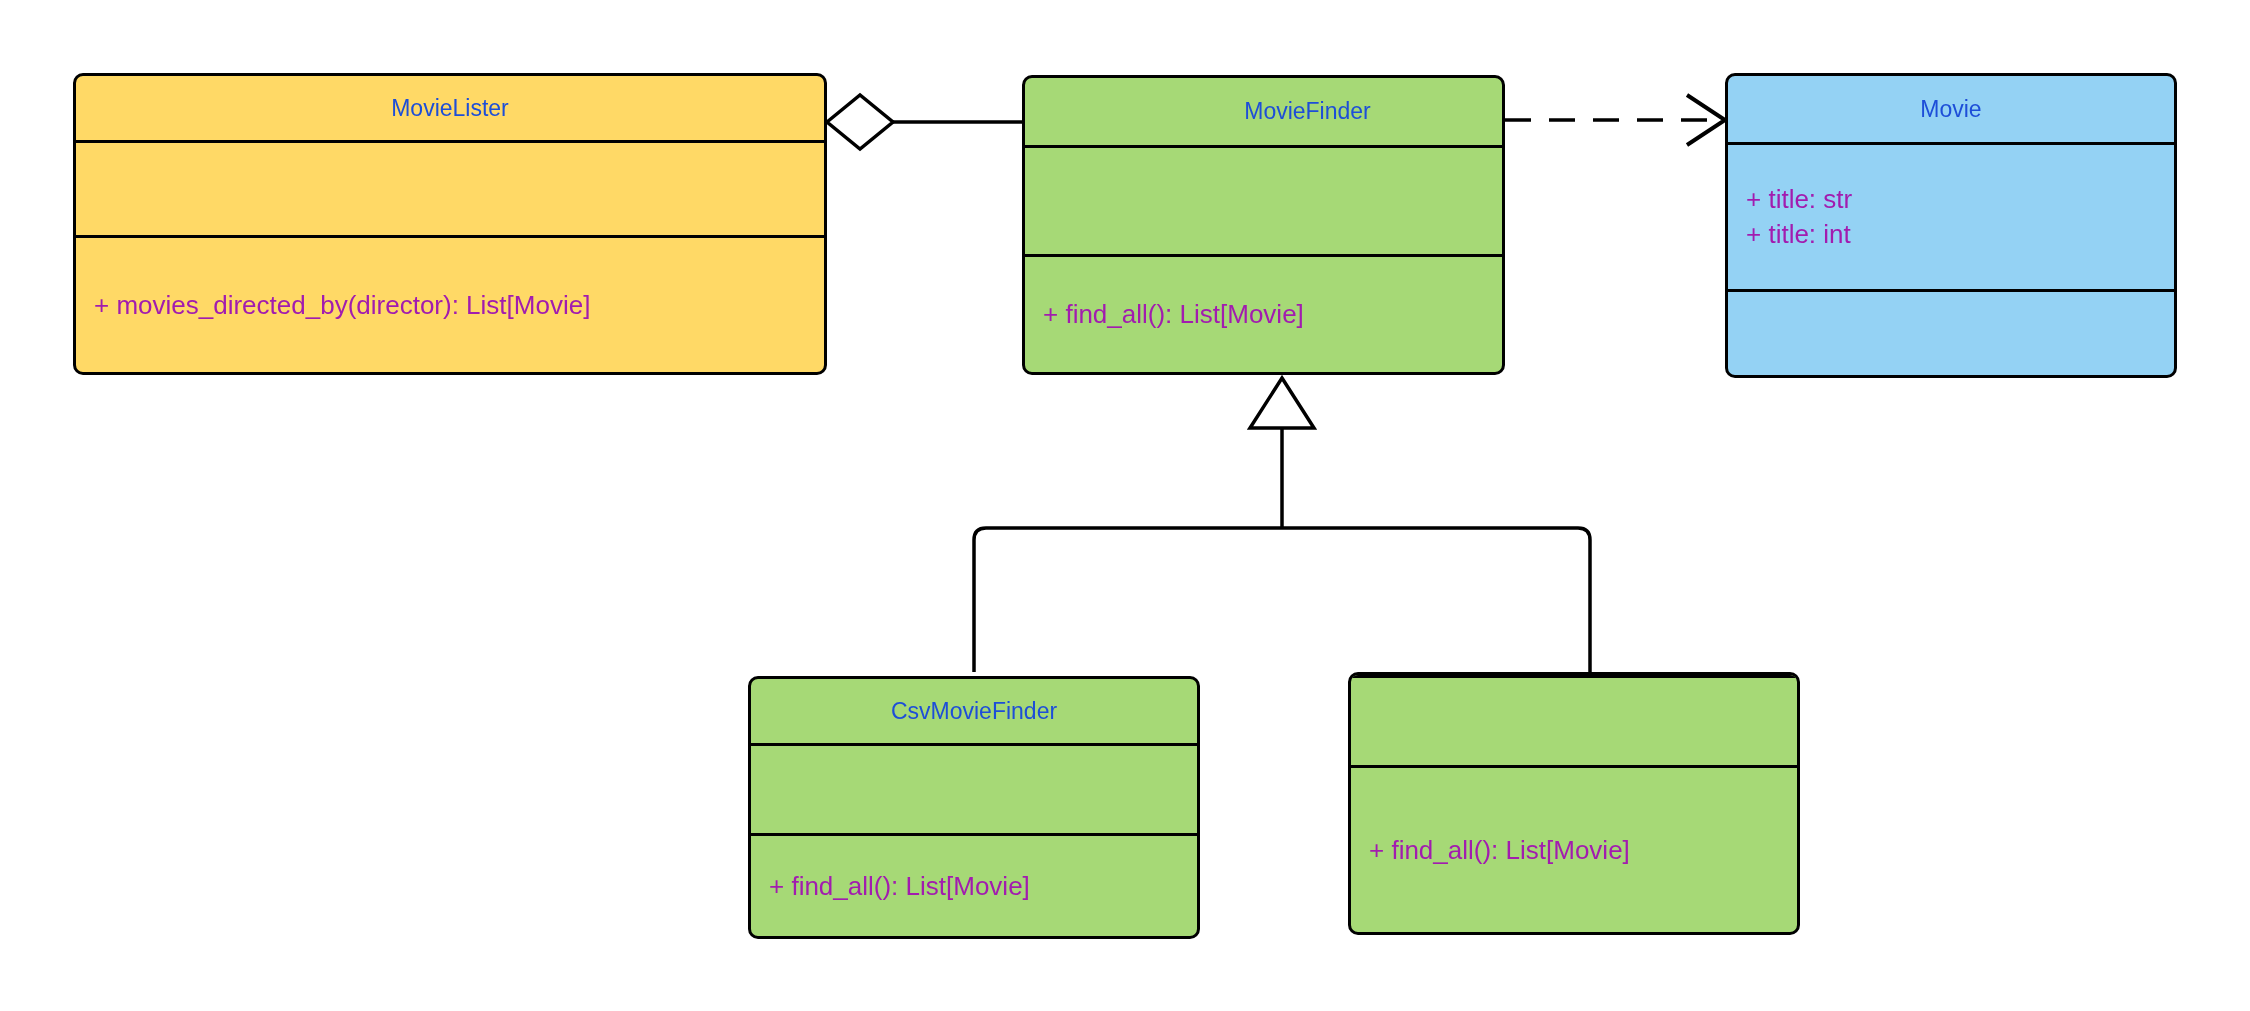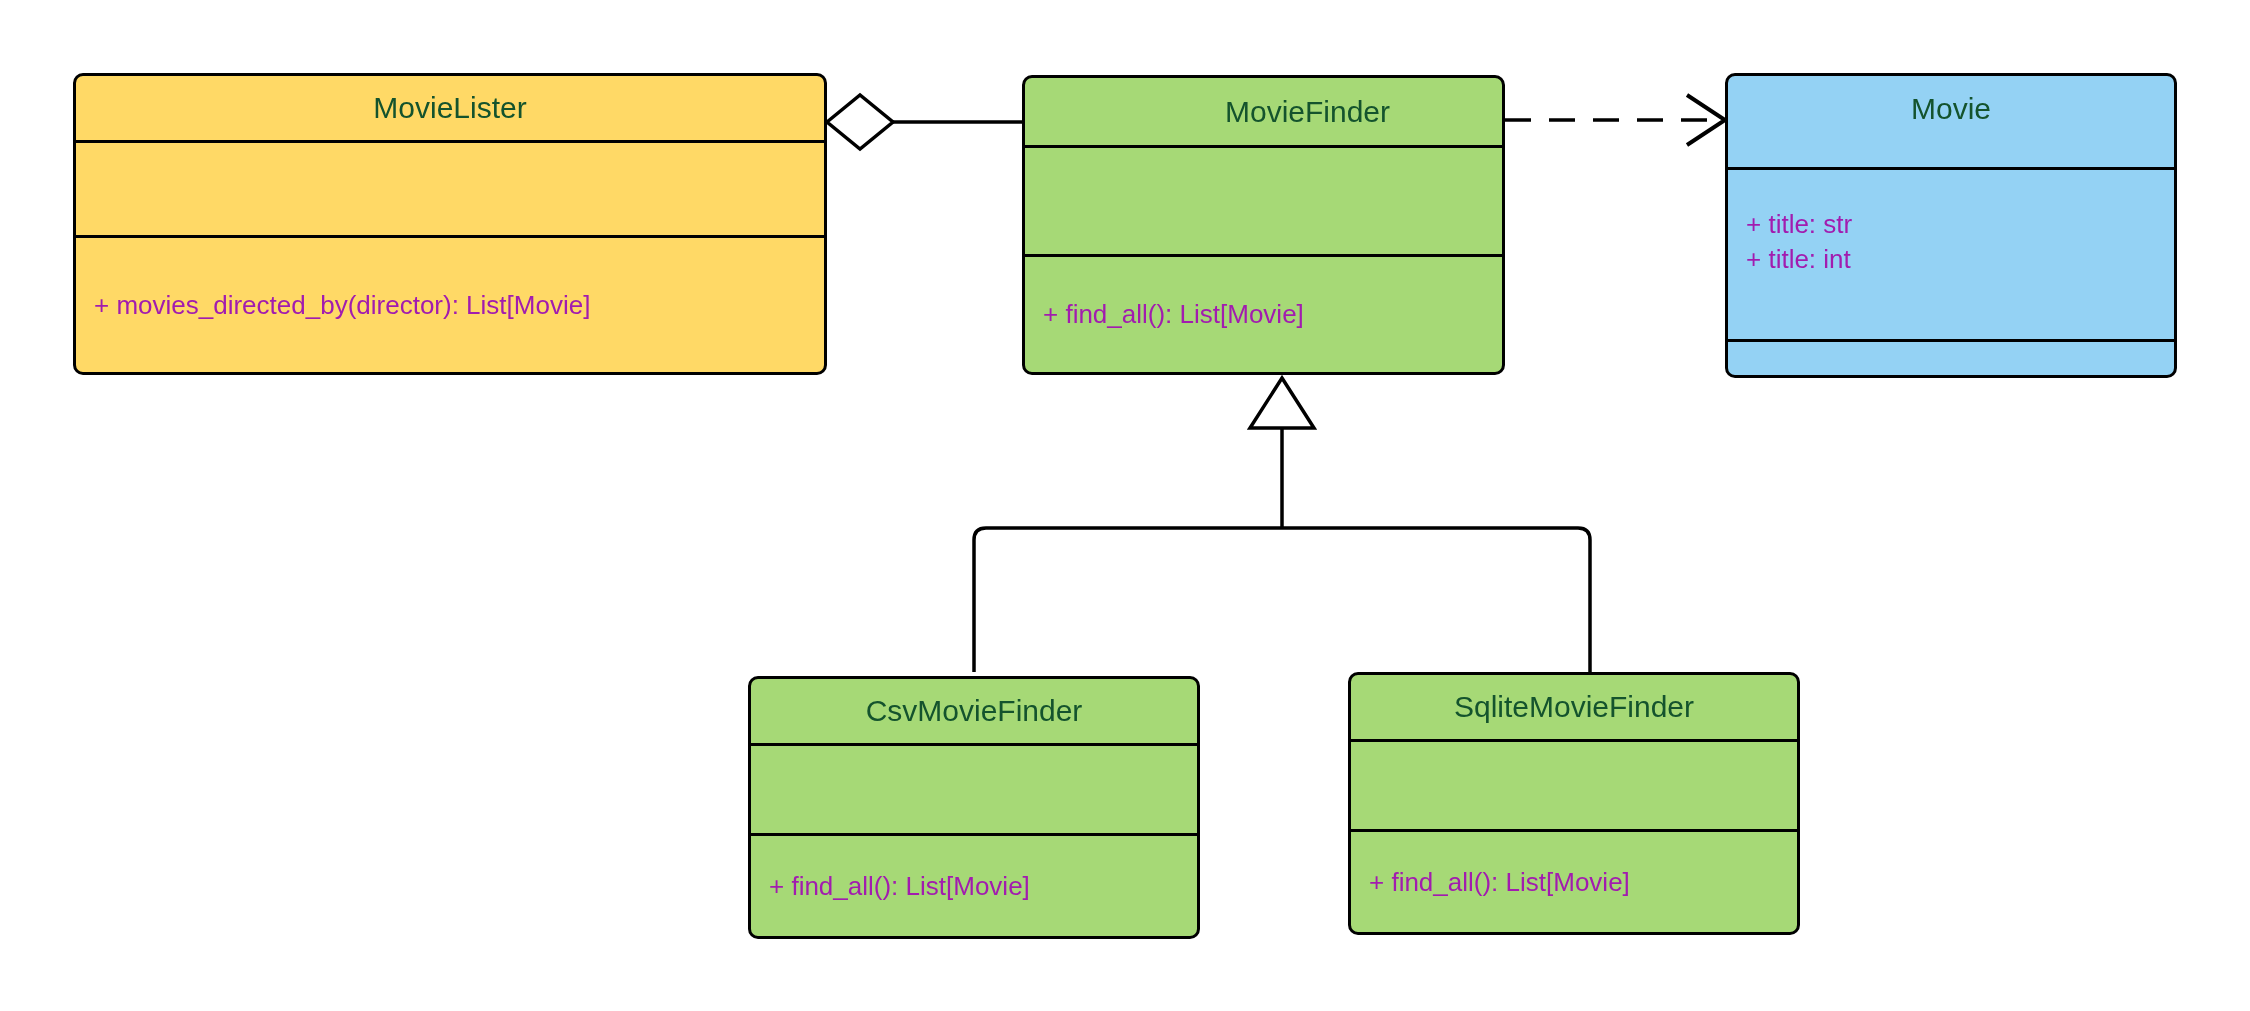--- a/index.html
+++ b/index.html
@@ -29,22 +29,22 @@
     width: 100%;
     position: relative;
   }
   .compartment.divided {
     border-top: 3px solid #000000;
   }
   .class-name {
     display: flex;
     align-items: center;
     justify-content: center;
-    font-size: 30px;
-    color: #14532d;
+    font-size: 23px;
+    color: #1d4ed8;
     line-height: 1;
     width: 100%;
     height: 100%;
   }
   .member-list {
     display: flex;
     flex-direction: column;
     justify-content: center;
     padding: 0 18px;
     height: 100%;
@@ -133,21 +133,21 @@
       <div class="class-name">MovieFinder</div>
     </div>
     <div class="compartment divided empty-compartment" style="height:109px;"></div>
     <div class="compartment divided" style="flex:1;">
       <div class="member-list">
         <div class="member">+ find_all(): List[Movie]</div>
       </div>
     </div>
   </div>
 
-  <div class="uml-class" style="left:1725px; top:73px; width:452px; height:305px; background:#94D2F4;gap:25px;">
+  <div class="uml-class" style="left:1725px; top:73px; width:452px; height:305px; background:#94D2F4;">
     <div class="compartment" style="height:66px;">
       <div class="class-name">Movie</div>
     </div>
     <div class="compartment divided" style="height:147px;">
       <div class="member-list">
         <div class="member">+ title: str</div>
         <div class="member">+ title: int</div>
       </div>
     </div>
     <div class="compartment divided empty-compartment" style="flex:1;"></div>
@@ -159,23 +159,20 @@
     </div>
     <div class="compartment divided empty-compartment" style="height:90px;"></div>
     <div class="compartment divided" style="flex:1;">
       <div class="member-list">
         <div class="member">+ find_all(): List[Movie]</div>
       </div>
     </div>
   </div>
 
   <div class="uml-class" style="left:1348px; top:672px; width:452px; height:263px; background:#A6D976;">
-    <div class="compartment" style="height:64px;">
-      <div class="class-name">SqliteMovieFinder</div>
-    </div>
     <div class="compartment divided empty-compartment" style="height:90px;"></div>
     <div class="compartment divided" style="flex:1;">
       <div class="member-list">
         <div class="member">+ find_all(): List[Movie]</div>
       </div>
     </div>
   </div>
 
 </div>
 

